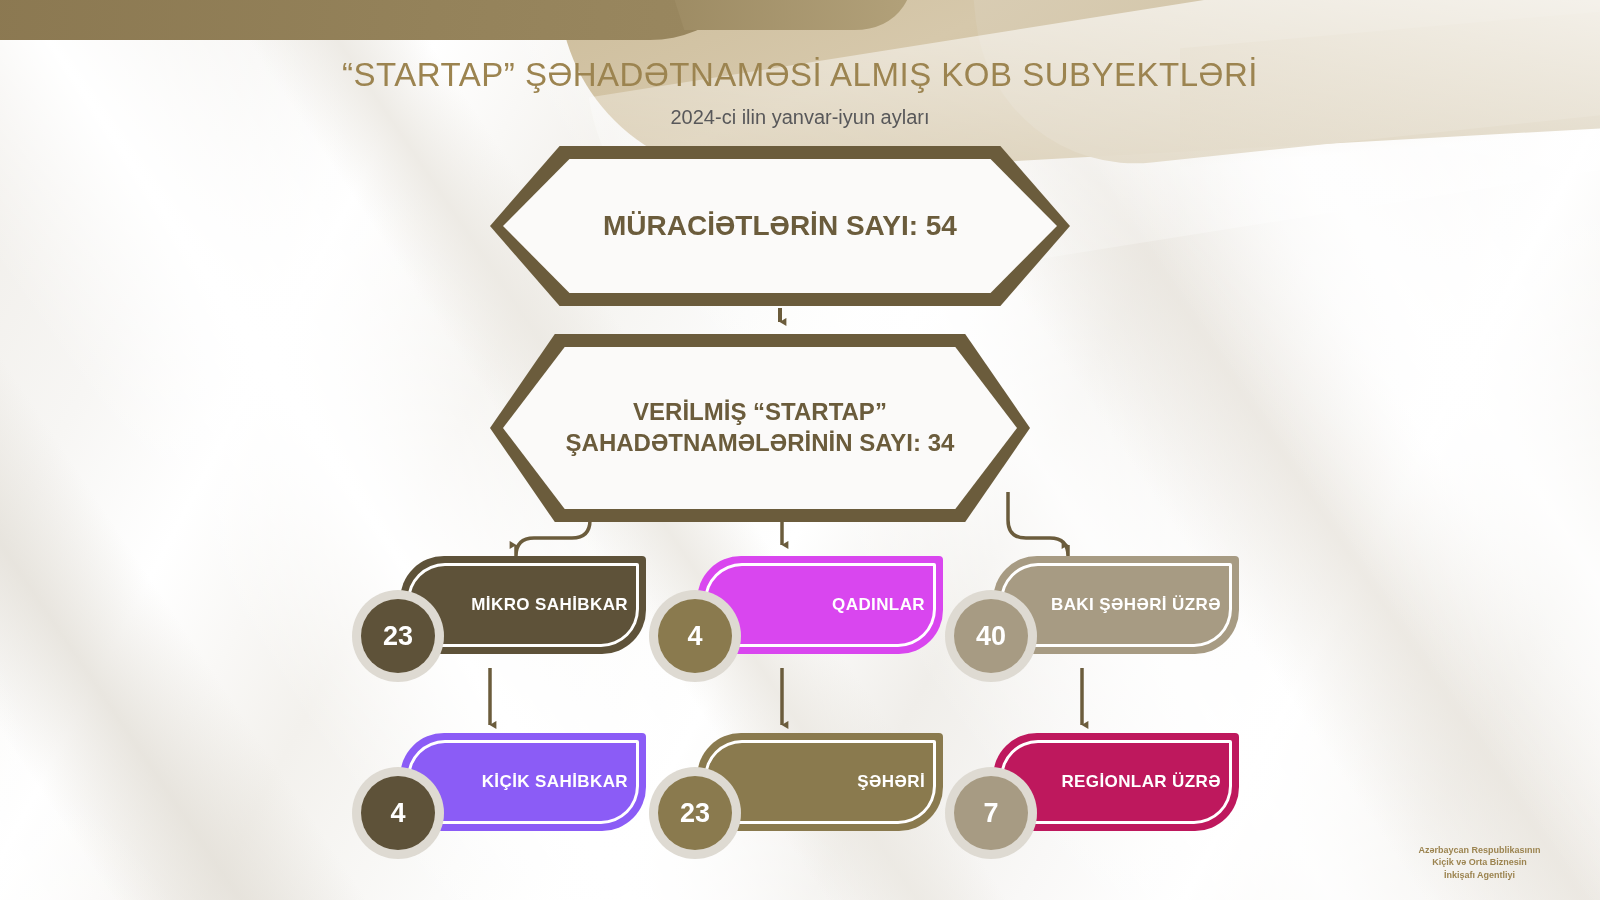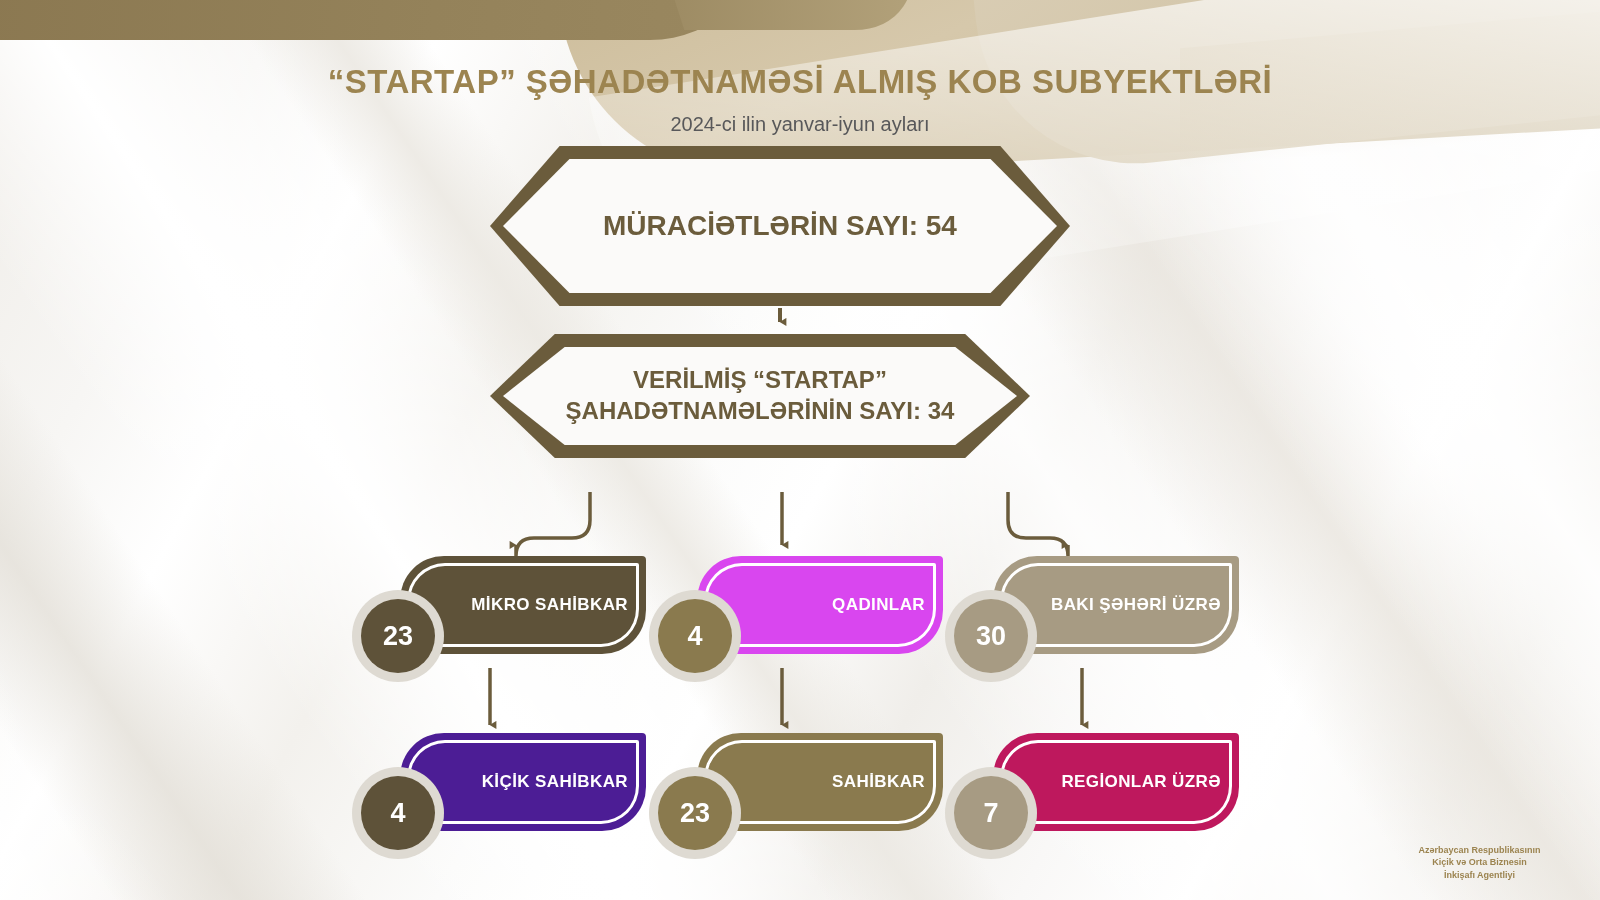--- a/index.html
+++ b/index.html
@@ -117,24 +117,24 @@
 
   
   .header {
     position: absolute;
     left: 0; top: 55px; width: 1600px;
     text-align: center;
     z-index: 20;
   }
   .title {
     font-size: 33px;
-    font-weight: bold;
+    font-weight: normal;
     letter-spacing: .5px;
     color: #9c8450;
-    margin: 8px;
+    margin: 1px;
     white-space: nowrap;
   }
   .subtitle {
     font-size: 20px;
     color: #58585a;
     margin-top: 12px;
   }
 
   
   .hex {
@@ -157,21 +157,21 @@
     text-align: center;
   }
   .hex-text {
     color: #6b5c3c;
     font-weight: bold;
     line-height: 1.28;
     padding: 0 40px;
   }
   #hex1 { left: 490px; top: 146px; width: 580px; height: 160px; }
   #hex1 .hex-text { font-size: 28px; }
-  #hex2 { left: 490px; top: 334px; width: 540px; height: 124px; }
+  #hex2 { left: 490px; top: 334px; width: 540px; height: 188px; }
   #hex2 .hex-text { font-size: 24px; }
 
   
   .connectors {
     position: absolute;
     left: 0; top: 0;
     width: 1600px; height: 900px;
     z-index: 10;
     pointer-events: none;
   }
@@ -325,21 +325,21 @@
     <div class="pill" style="background: rgb(94, 82, 57);">
       <div class="pill-inner"></div>
       <div class="pill-label">MİKRO SAHİBKAR</div>
     </div>
     <div class="badge" style="background: rgb(222, 218, 210);">
       <div class="badge-core" style="background: rgb(94, 82, 57);">23</div>
     </div>
   </div>
 
   <div class="node" id="n-0-1" style="left:400px; top:733px;">
-    <div class="pill" style="background: #4c1d95;">
+    <div class="pill" style="background: #8b5cf6;">
       <div class="pill-inner"></div>
       <div class="pill-label">KİÇİK SAHİBKAR</div>
     </div>
     <div class="badge" style="background: rgb(222, 218, 210);">
       <div class="badge-core" style="background: rgb(94, 82, 57);">4</div>
     </div>
   </div>
 
   <div class="node" id="n-1-0" style="left:697px; top:556px;">
     <div class="pill" style="background: #d946ef;">
@@ -347,34 +347,34 @@
       <div class="pill-label">QADINLAR</div>
     </div>
     <div class="badge" style="background: rgb(222, 218, 210);">
       <div class="badge-core" style="background: rgb(138, 122, 78);">4</div>
     </div>
   </div>
 
   <div class="node" id="n-1-1" style="left:697px; top:733px;">
     <div class="pill" style="background: rgb(138, 122, 78);">
       <div class="pill-inner"></div>
-      <div class="pill-label">SAHİBKAR</div>
+      <div class="pill-label">ŞƏHƏRİ</div>
     </div>
     <div class="badge" style="background: rgb(222, 218, 210);">
       <div class="badge-core" style="background: rgb(138, 122, 78);">23</div>
     </div>
   </div>
 
   <div class="node" id="n-2-0" style="left:993px; top:556px;">
     <div class="pill" style="background: rgb(167, 155, 131);">
       <div class="pill-inner"></div>
       <div class="pill-label">BAKI ŞƏHƏRİ ÜZRƏ</div>
     </div>
     <div class="badge" style="background: rgb(222, 218, 210);">
-      <div class="badge-core" style="background: rgb(167, 155, 131);">30</div>
+      <div class="badge-core" style="background: rgb(167, 155, 131);">40</div>
     </div>
   </div>
 
   <div class="node" id="n-2-1" style="left:993px; top:733px;">
     <div class="pill" style="background: #be185d;">
       <div class="pill-inner"></div>
       <div class="pill-label">REGİONLAR ÜZRƏ</div>
     </div>
     <div class="badge" style="background: rgb(222, 218, 210);">
       <div class="badge-core" style="background: rgb(167, 155, 131);">7</div>

